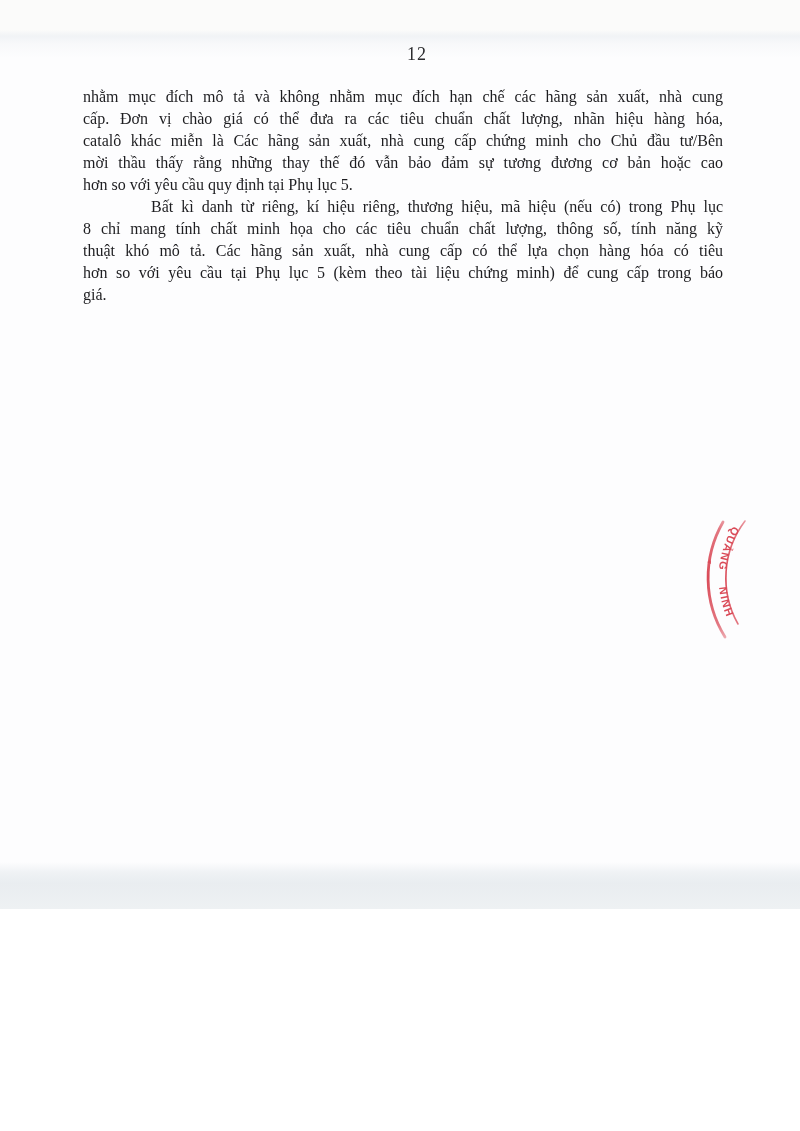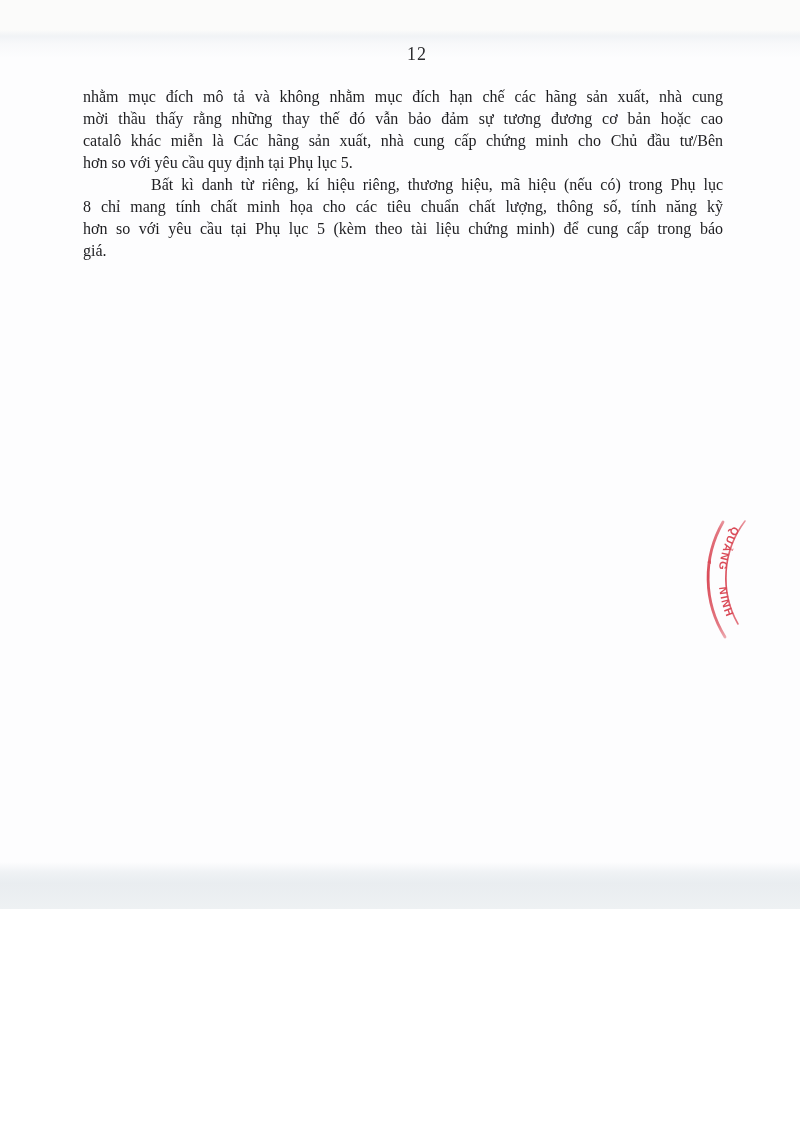--- a/index.html
+++ b/index.html
@@ -90,27 +90,29 @@
 
 <div class="page">
 
   <div class="scan-top"></div>
 
   <div class="page-number">12</div>
 
   <div class="text-block">
       <div class="para">
         <div class="line">nhằm mục đích mô tả và không nhằm mục đích hạn chế các hãng sản xuất, nhà cung</div>
+        <div class="line">cấp. Đơn vị chào giá có thể đưa ra các tiêu chuẩn chất lượng, nhãn hiệu hàng hóa,</div>
+        <div class="line">catalô khác miễn là Các hãng sản xuất, nhà cung cấp chứng minh cho Chủ đầu tư/Bên</div>
         <div class="line">mời thầu thấy rằng những thay thế đó vẫn bảo đảm sự tương đương cơ bản hoặc cao</div>
-        <div class="line">catalô khác miễn là Các hãng sản xuất, nhà cung cấp chứng minh cho Chủ đầu tư/Bên</div>
         <div class="line last">hơn so với yêu cầu quy định tại Phụ lục 5.</div>
       </div>
       <div class="para">
         <div class="line indent">Bất kì danh từ riêng, kí hiệu riêng, thương hiệu, mã hiệu (nếu có) trong Phụ lục</div>
         <div class="line">8 chỉ mang tính chất minh họa cho các tiêu chuẩn chất lượng, thông số, tính năng kỹ</div>
+        <div class="line">thuật khó mô tả. Các hãng sản xuất, nhà cung cấp có thể lựa chọn hàng hóa có tiêu</div>
         <div class="line">hơn so với yêu cầu tại Phụ lục 5 (kèm theo tài liệu chứng minh) để cung cấp trong báo</div>
         <div class="line last">giá.</div>
       </div>
     </div>
 
   <svg class="stamp" viewBox="620 450 180 250" xmlns="http://www.w3.org/2000/svg">
     <defs>
       <linearGradient id="fadeV" gradientUnits="userSpaceOnUse" x1="0" y1="502" x2="0" y2="652">
         <stop offset="0" style="stop-color: var(--stamp-red)" stop-opacity="0.12"></stop>
         <stop offset="0.18" style="stop-color: var(--stamp-red)" stop-opacity="0.75"></stop>

